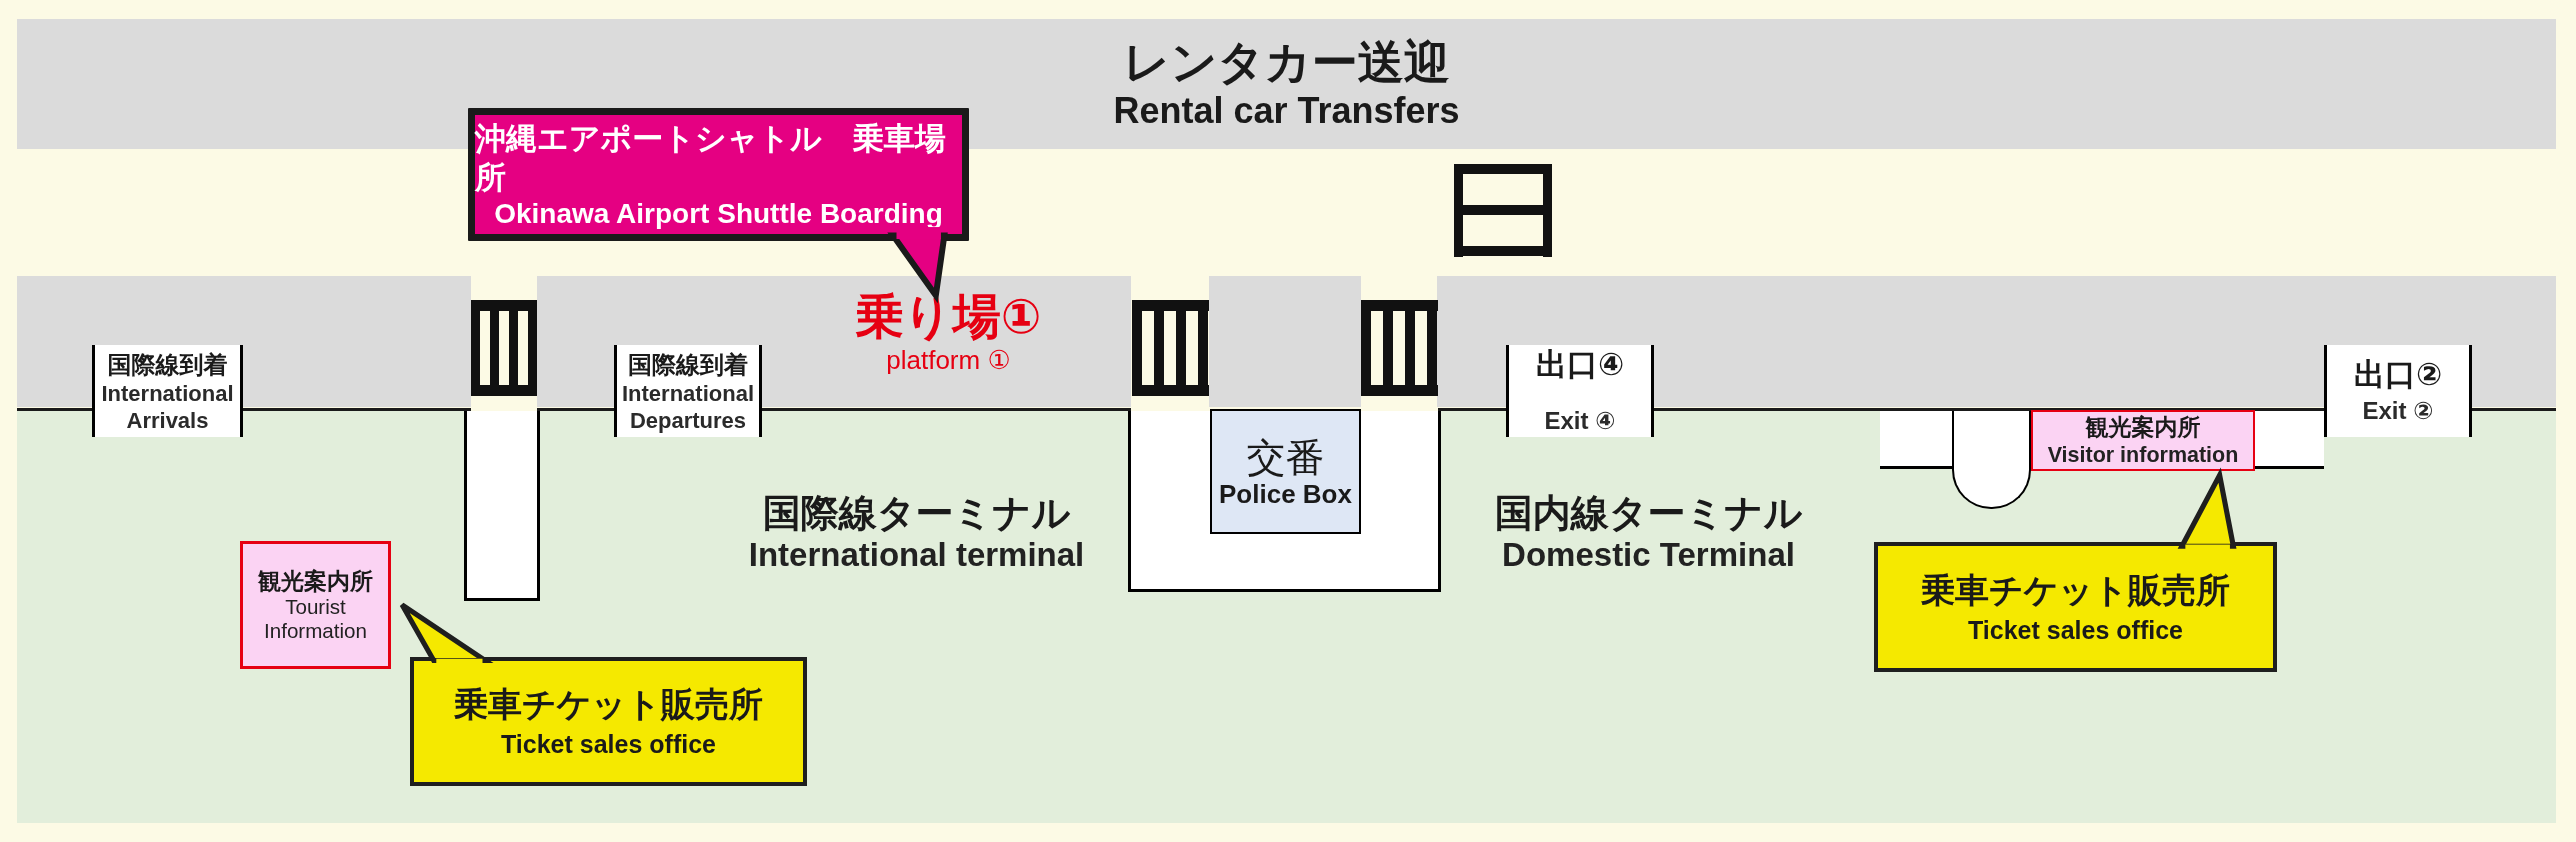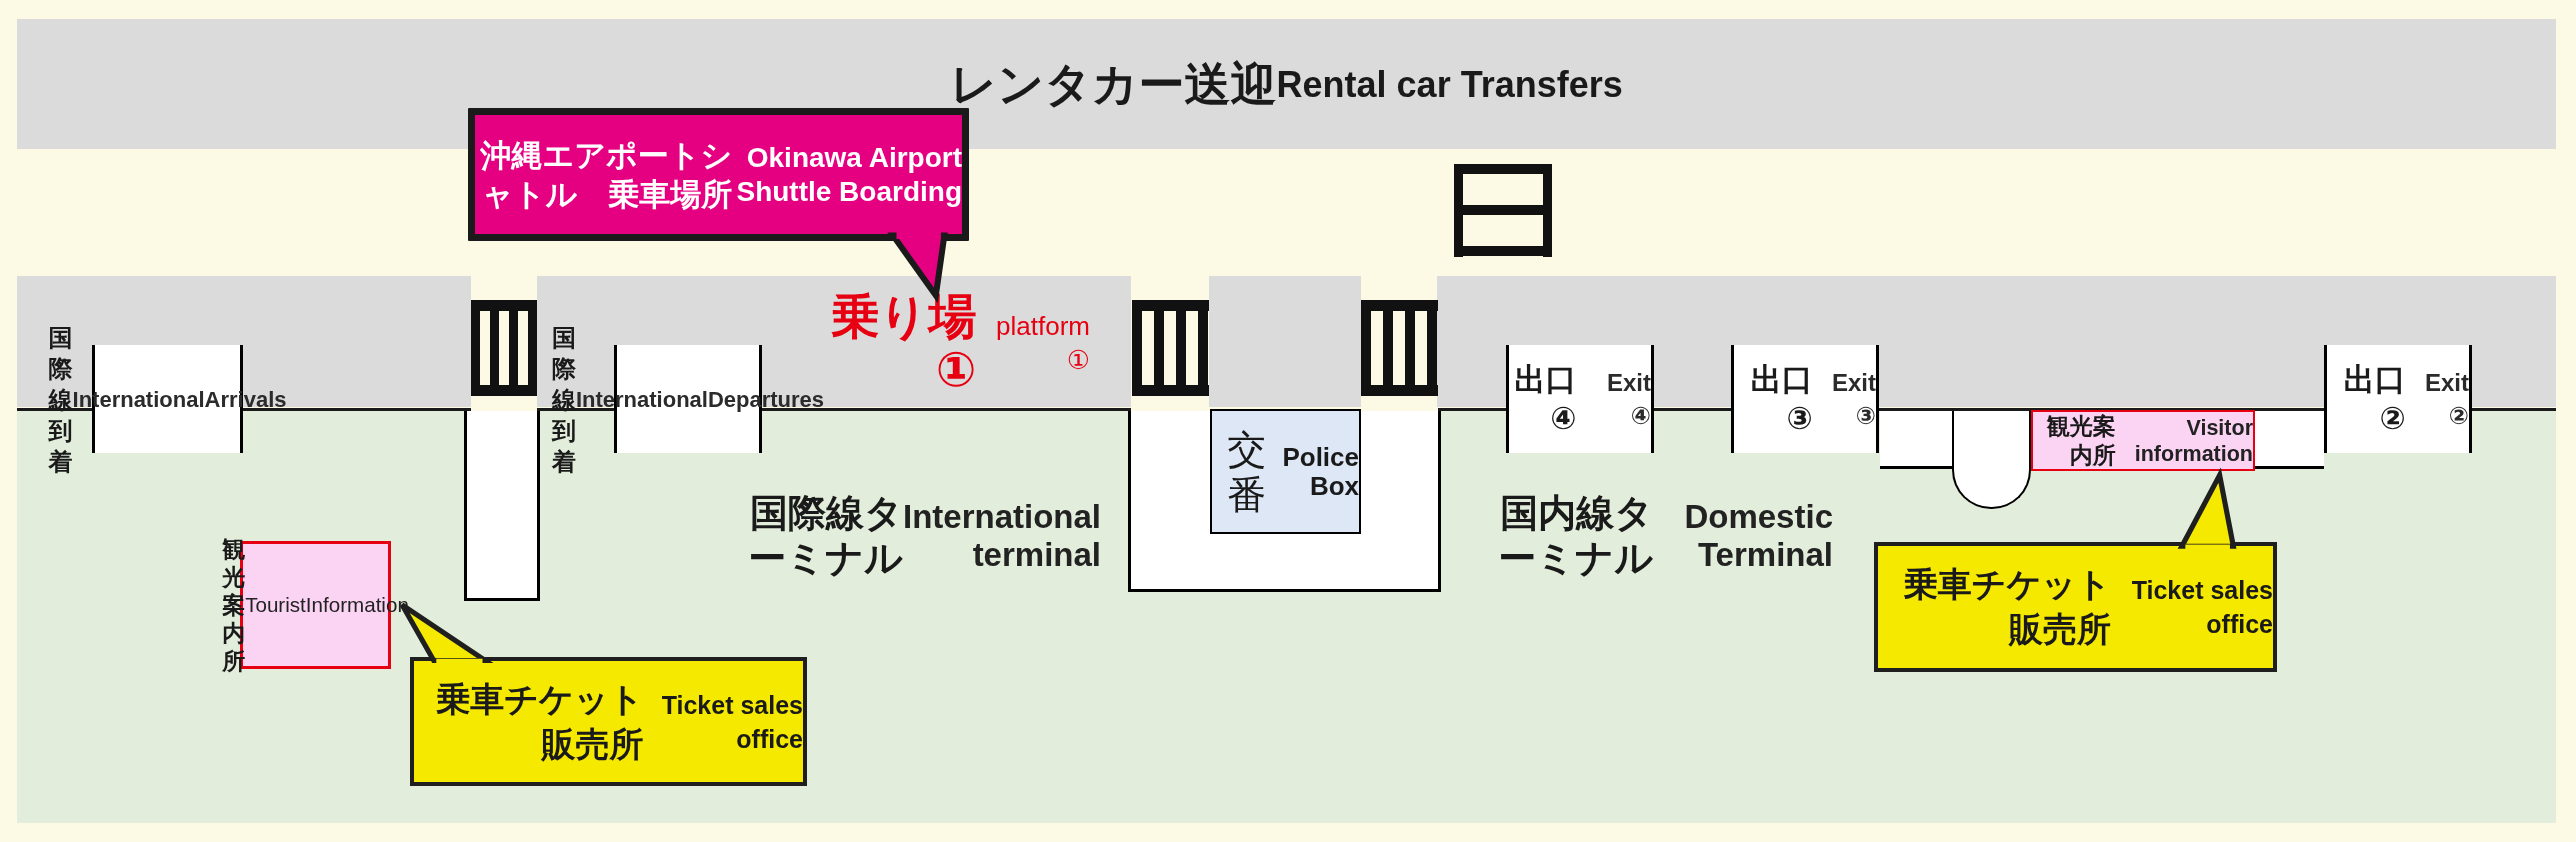--- a/index.html
+++ b/index.html
@@ -1,35 +1,35 @@
 <!DOCTYPE html>
 <html style="font-size:13.7px"><head>
 <meta charset="utf-8">
 <style>
   html,body{margin:0;padding:0;background:#FCFAE5;}
   .canvas{position:relative;width:2576px;height:843px;background:#FCFAE5;overflow:hidden;
           font-family:"Liberation Sans","DejaVu Sans",sans-serif;color:#1a1a1a;}
   .abs{position:absolute;}
   .band{background:#DBDBDB;}
   .green{background:#E2EEDB;}
-  .center{display:flex;flex-direction:row;align-items:center;justify-content:center;text-align:right;}
+  .center{display:flex;flex-direction:column;align-items:center;justify-content:center;text-align:left;}
   .jp-title{font-size:46px;font-weight:bold;line-height:53px;}
   .en-title{font-size:36px;font-weight:bold;line-height:43px;}
   
   .gap{background:#FCFAE5;}
   .cw{border-top:11px solid #111;border-bottom:11px solid #111;box-sizing:border-box;height:96px;top:300px;}
   .cw-a{width:66px;background:repeating-linear-gradient(to right,#111 0 9.4px,rgba(0,0,0,0) 9.4px 19px);}
   .cw-b{width:77px;background:repeating-linear-gradient(to right,#111 0 10.3px,rgba(0,0,0,0) 10.3px 22px);}
   .cw-h{width:98px;height:93px;border-left:9.4px solid #111;border-right:9.4px solid #111;box-sizing:border-box;
         background:repeating-linear-gradient(to bottom,#111 0 10.3px,rgba(0,0,0,0) 10.3px 41px);}
   .roadline{background:#1a1a1a;height:3.4px;top:408px;}
   
   .whitebox{background:#ffffff;box-sizing:border-box;}
   .labelbox{background:#ffffff;border-left:3.4px solid #000;border-right:3.4px solid #000;box-sizing:border-box;
-            top:345px;height:108px;width:151px;}
+            top:345px;height:92px;width:151px;}
   .labelbox .jp{font-size:24px;font-weight:bold;line-height:31px;}
   .labelbox .en{font-size:22px;font-weight:bold;line-height:27px;color:#2b2b2b;}
   .corridor{border-left:3.4px solid #000;border-right:3.4px solid #000;border-bottom:3.4px solid #000;}
   .strip-b{border-bottom:3.4px solid #000;}
   .bay{border-left:2.6px solid #000;border-right:2.6px solid #000;border-bottom:2.6px solid #000;
        border-radius:0 0 39px 39px;}
   .police{background:#DEE7F5;border:2.6px solid #000;box-sizing:border-box;}
   .police .jp{font-size:39px;font-weight:normal;line-height:45px;}
   .police .en{font-size:26px;font-weight:bold;line-height:29px;}
   .terminal-label .jp{font-size:38px;font-weight:bold;line-height:45px;}
@@ -102,24 +102,20 @@
     <div class="jp">国際線到着</div>
     <div class="en">International</div>
     <div class="en">Departures</div>
   </div>
 
   <div class="abs labelbox center" style="left:1506px;width:148px;gap:20px;">
     <div class="jp" style="font-size:31px;line-height:39px;">出口④</div>
     <div class="en" style="font-size:24px;line-height:33px;">Exit ④</div>
   </div>
 
-  <div class="abs labelbox center" style="left:1731px;width:148px;">
-    <div class="jp" style="font-size:31px;line-height:39px;">出口③</div>
-    <div class="en" style="font-size:24px;line-height:33px;">Exit ③</div>
-  </div>
 
   <div class="abs labelbox center" style="left:2324px;width:148px;">
     <div class="jp" style="font-size:31px;line-height:39px;">出口②</div>
     <div class="en" style="font-size:24px;line-height:33px;">Exit ②</div>
   </div>
 
   <div class="abs visitor center" style="left:2031px;top:410px;width:224px;height:61px;">
     <div class="jp">観光案内所</div>
     <div class="en">Visitor information</div>
   </div>

